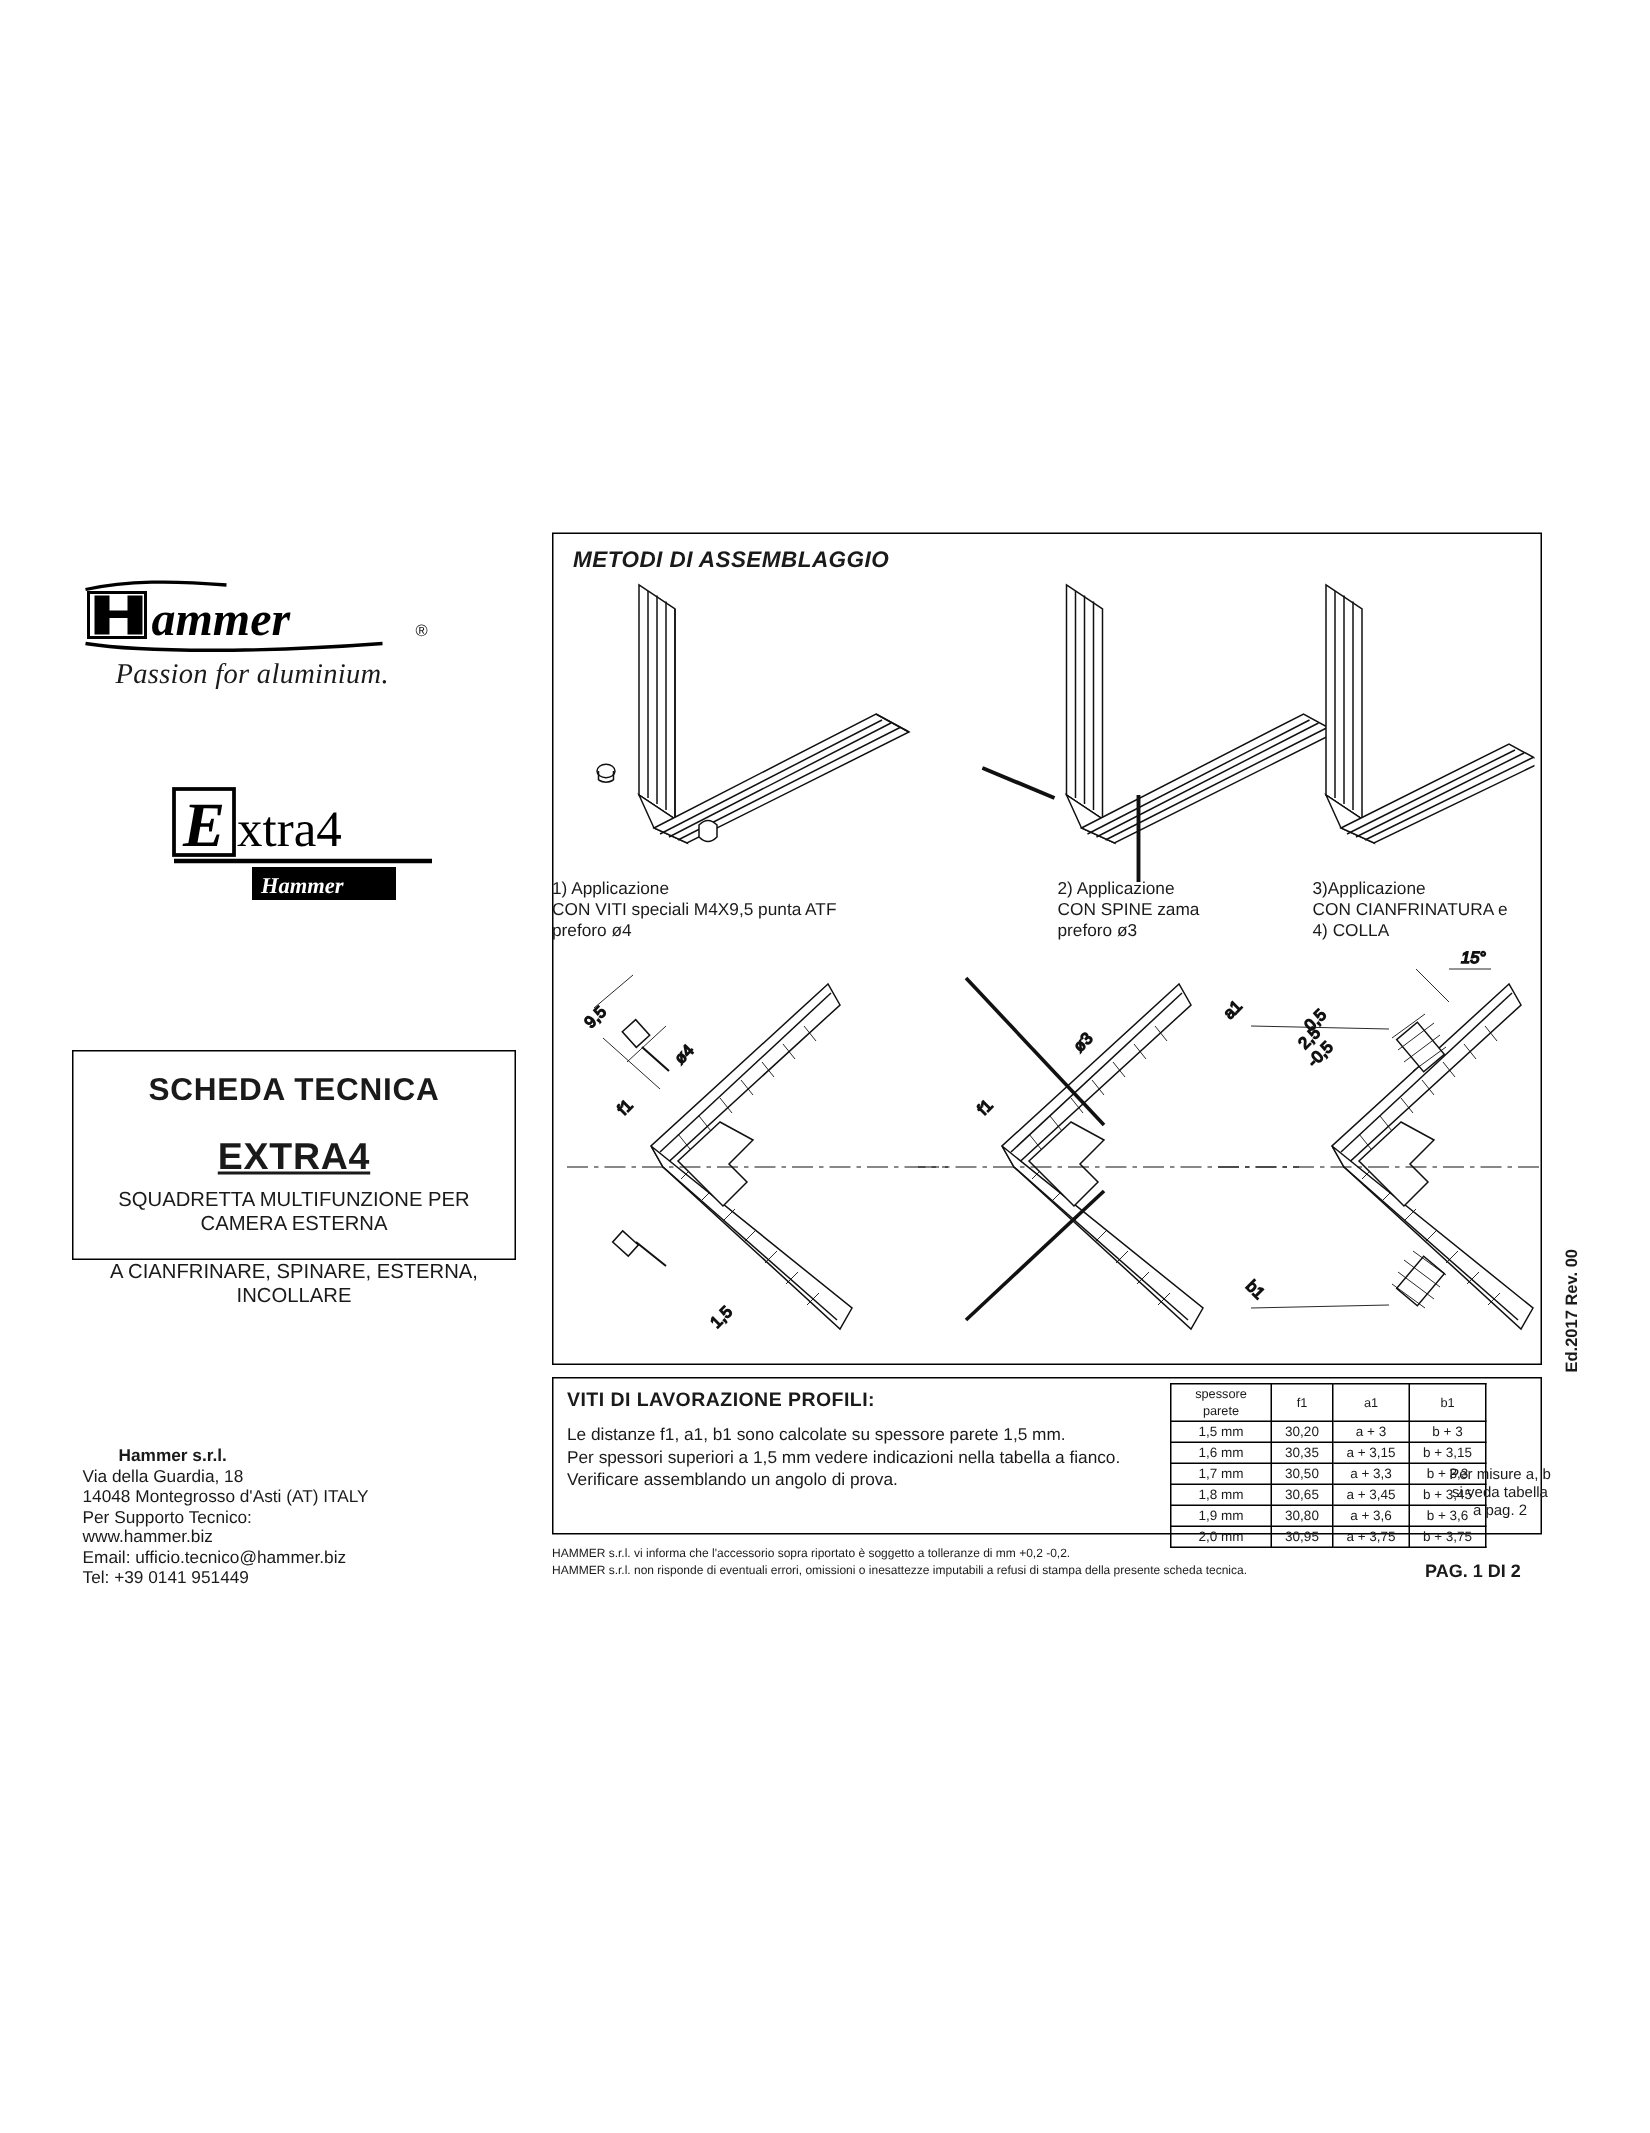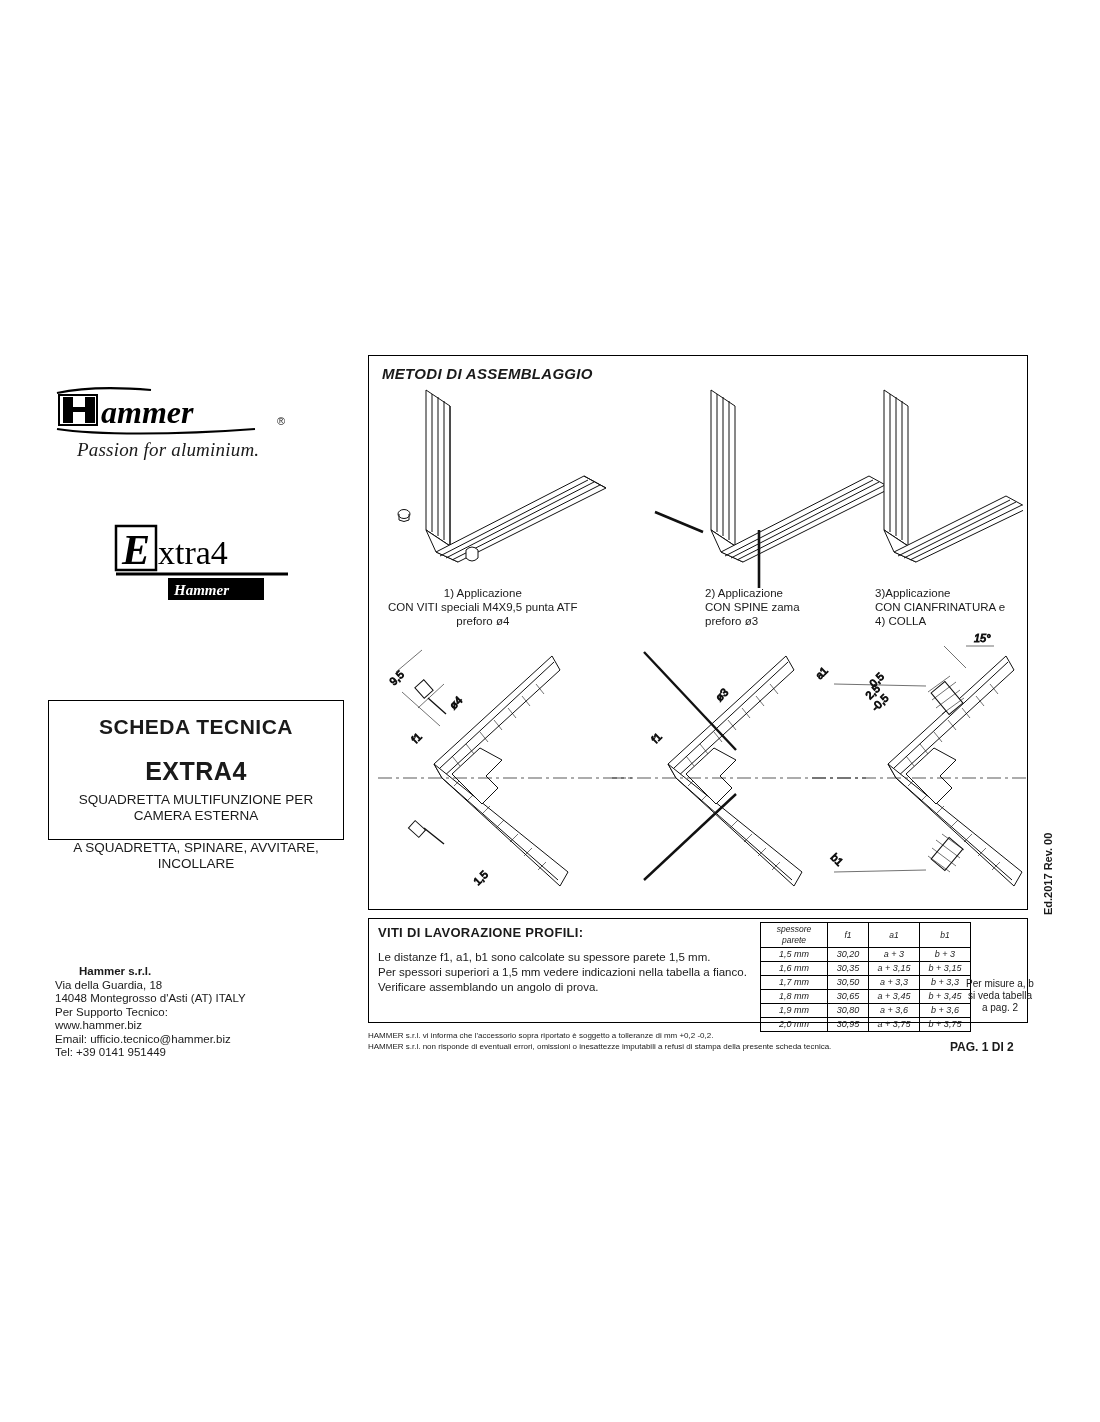--- a/index.html
+++ b/index.html
@@ -74,20 +74,21 @@
     font-size: 21px;
     font-weight: bold;
     letter-spacing: 0.5px;
     margin-top: 14px;
   }
   .scheda-model {
     font-size: 25px;
     font-weight: bold;
     margin-top: 18px;
     letter-spacing: 0.5px;
+    text-decoration: underline;
   }
   .scheda-sub {
     font-size: 13.5px;
     line-height: 16px;
     margin-top: 6px;
   }
   .scheda-sub2 {
     font-size: 13.5px;
     line-height: 16px;
     margin-top: 16px;
@@ -132,41 +133,40 @@
   }
   #title-assembly { left: 382px; top: 365px; font-style: italic; }
   #title-quotes { left: 378px; top: 925px; font-size: 13px; }
 
   .caption {
     position: absolute;
     font-size: 11.5px;
     line-height: 14px;
     white-space: pre-line;
   }
-  #cap1 { left: 388px; top: 586px; text-align: center; }
+  #cap1 { left: 368px; top: 586px; }
   #cap2 { left: 705px; top: 586px; }
   #cap3 { left: 875px; top: 586px; text-align: left; width: 150px;}
 
   .quote-text {
     position: absolute;
     left: 378px;
     top: 950px;
     font-size: 11.5px;
     line-height: 15px;
     white-space: pre-line;
   }
 
   
   .tbl {
     position: absolute;
-    left: 760px;
+    left: 780px;
     top: 922px;
     border-collapse: collapse;
     font-size: 9px;
-    font-style: italic;
   }
   .tbl td, .tbl th {
     border: 0.8px solid #000;
     padding: 1px 3px;
     text-align: center;
     font-weight: normal;
     line-height: 11px;
   }
   .tbl th { font-size: 8.5px; }
   .tbl td:first-child, .tbl th:first-child { width: 60px; }
@@ -260,21 +260,21 @@
       <rect x="56" y="58" width="96" height="22" fill="#000"></rect>
       <text x="62" y="75" font-family="Liberation Serif, serif" font-style="italic" font-weight="bold" font-size="15" fill="#fff">Hammer</text>
     </svg>
   </div>
 
   <div class="scheda-box">
     <div class="scheda-title">SCHEDA TECNICA</div>
     <div class="scheda-model">EXTRA4</div>
     <div class="scheda-sub">SQUADRETTA MULTIFUNZIONE
 PER CAMERA ESTERNA</div>
-    <div class="scheda-sub2">A SQUADRETTA, SPINARE, AVVITARE,
+    <div class="scheda-sub2">A CIANFRINARE, SPINARE, ESTERNA,
 INCOLLARE</div>
   </div>
 
   <div class="address-block">
     <div class="company">Hammer s.r.l.</div>
     <div>Via della Guardia, 18</div>
     <div>14048 Montegrosso d'Asti (AT) ITALY</div>
     <div>Per Supporto Tecnico:</div>
     <div>www.hammer.biz</div>
     <div>Email: ufficio.tecnico@hammer.biz</div>

